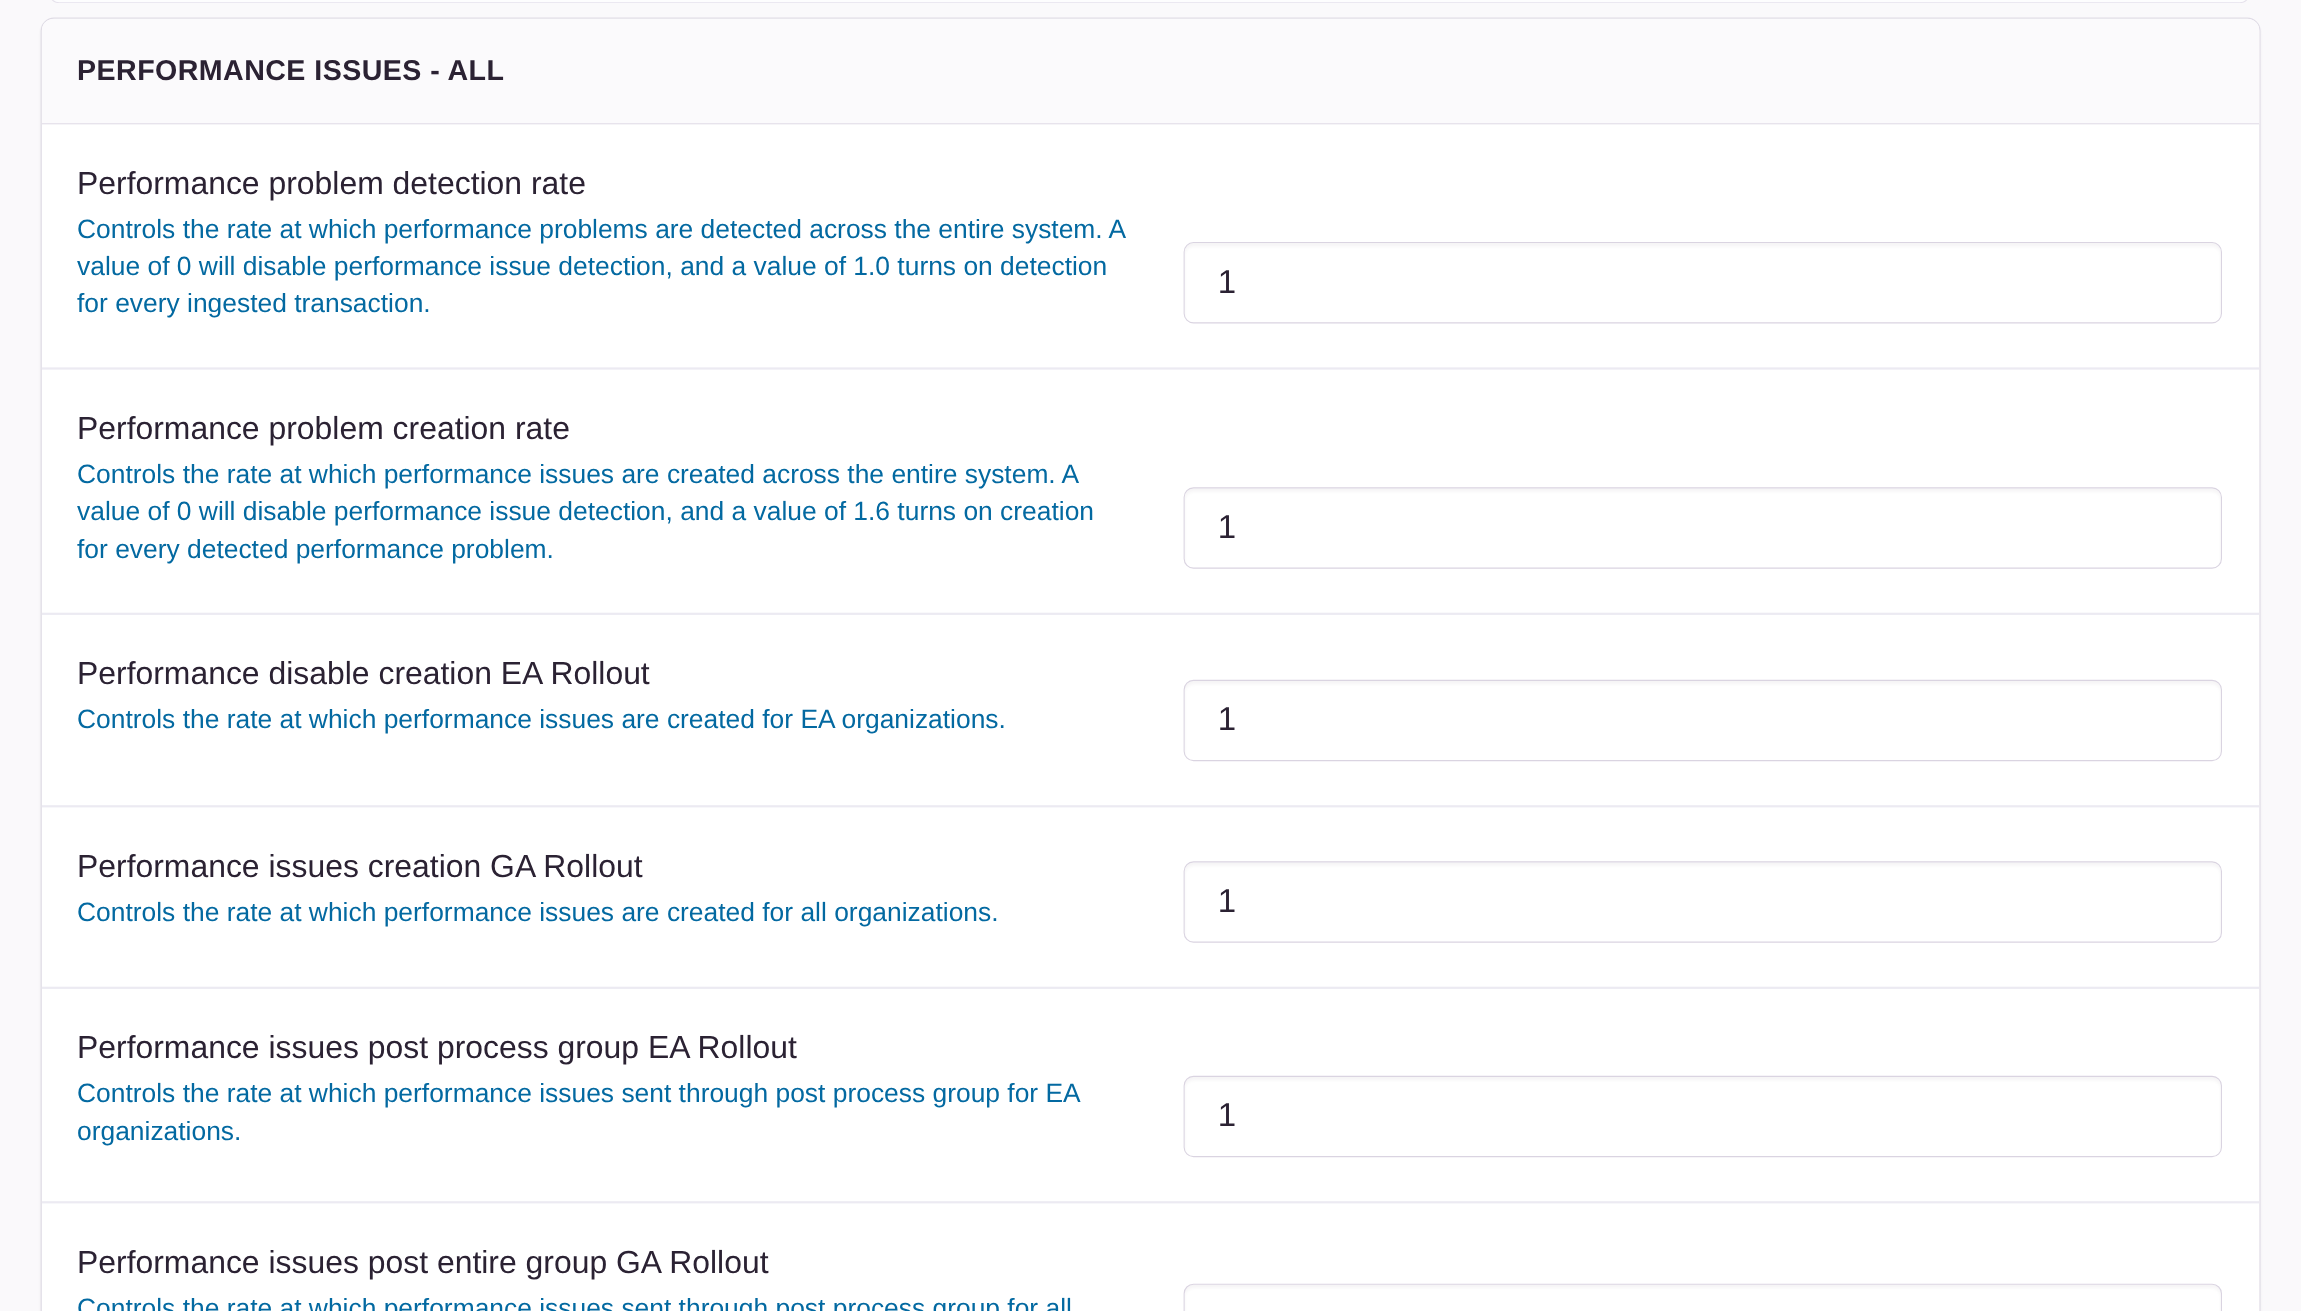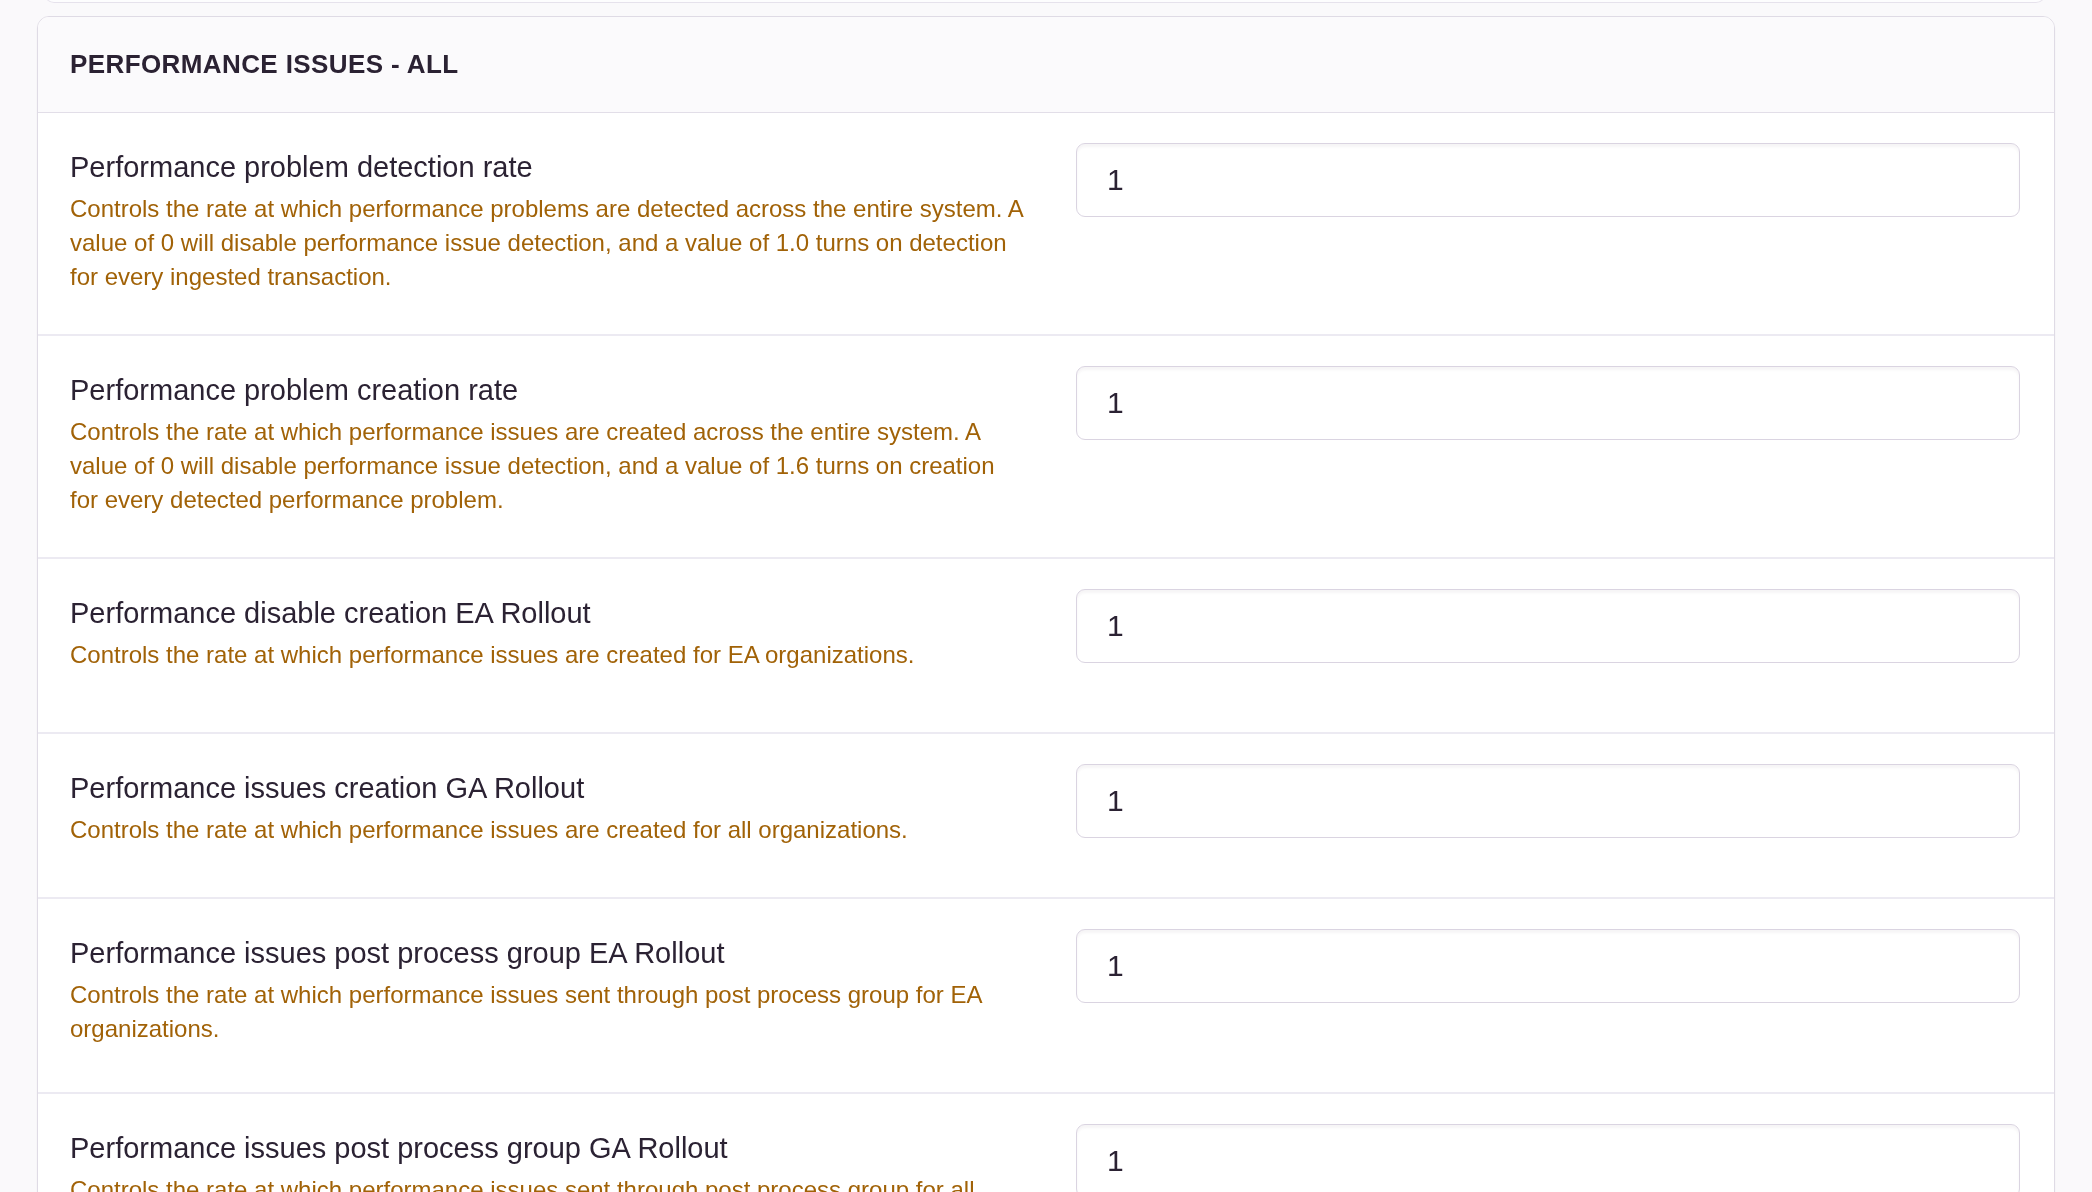--- a/index.html
+++ b/index.html
@@ -44,21 +44,21 @@
   .panel-title {
     font-size: 26px;
     font-weight: 700;
     letter-spacing: 0.4px;
     color: #2b2233;
     text-transform: uppercase;
   }
 
   .row {
     display: flex;
-    align-items: flex-start;
+    align-items: flex-end;
     gap: 52px;
     padding: 30px 34px 20px 32px;
   }
   .row + .row { border-top: 2px solid #eceaf2; margin-top: 20px; }
   .row-1 { min-height: 199px; }
   .row-2 { min-height: 203px; }
   .row-3 { min-height: 155px; }
   .row-4 { min-height: 145px; }
   .row-5 { min-height: 175px; }
   .row-6 { min-height: 161px; }
@@ -67,21 +67,21 @@
   .field-title {
     font-size: 29px;
     font-weight: 400;
     line-height: 40px;
     color: #2b2233;
     margin-bottom: 5px;
   }
   .field-desc {
     font-size: 24px;
     line-height: 34px;
-    color: #a16207;
+    color: #0369a1;
     max-width: 965px;
   }
 
   .field-control { flex: 0 0 944px; width: 944px; }
   .field-input {
     width: 100%;
     height: 74px;
     border: 1.5px solid #dad4e1;
     border-radius: 9px;
     background: #ffffff;
@@ -151,21 +151,21 @@
         <div class="field-title">Performance issues post process group EA Rollout</div>
         <div class="field-desc">Controls the rate at which performance issues sent through post process group for EA organizations.</div>
       </div>
       <div class="field-control">
         <input class="field-input" type="text" value="1" style="">
       </div>
     </div>
 
     <div class="row row-6">
       <div class="field-label">
-        <div class="field-title">Performance issues post process group GA Rollout</div>
+        <div class="field-title">Performance issues post entire group GA Rollout</div>
         <div class="field-desc">Controls the rate at which performance issues sent through post process group for all organizations.</div>
       </div>
       <div class="field-control">
         <input class="field-input" type="text" value="1" style="">
       </div>
     </div>
 
   </section>
 </div>
 

